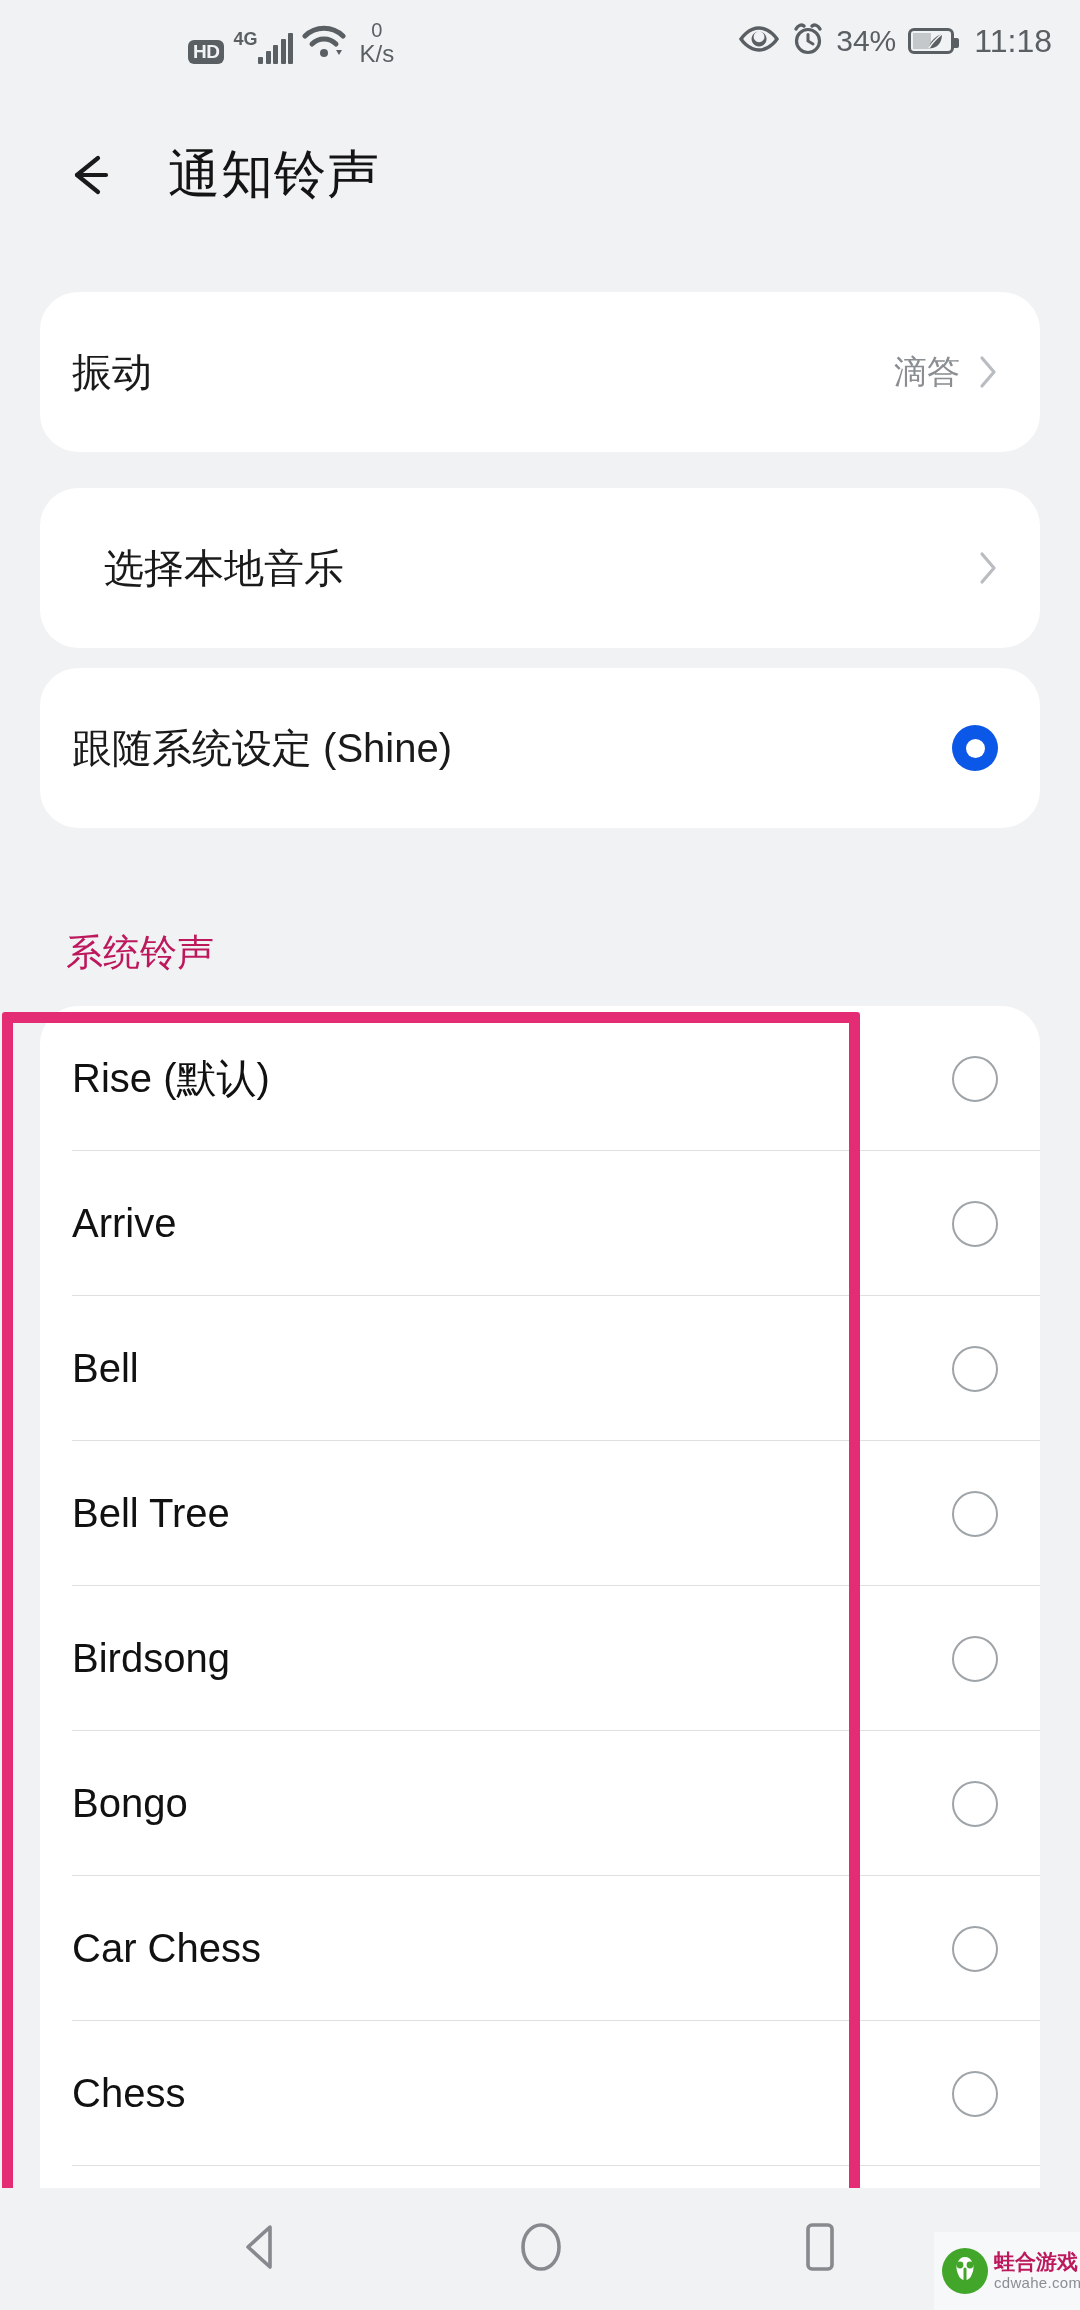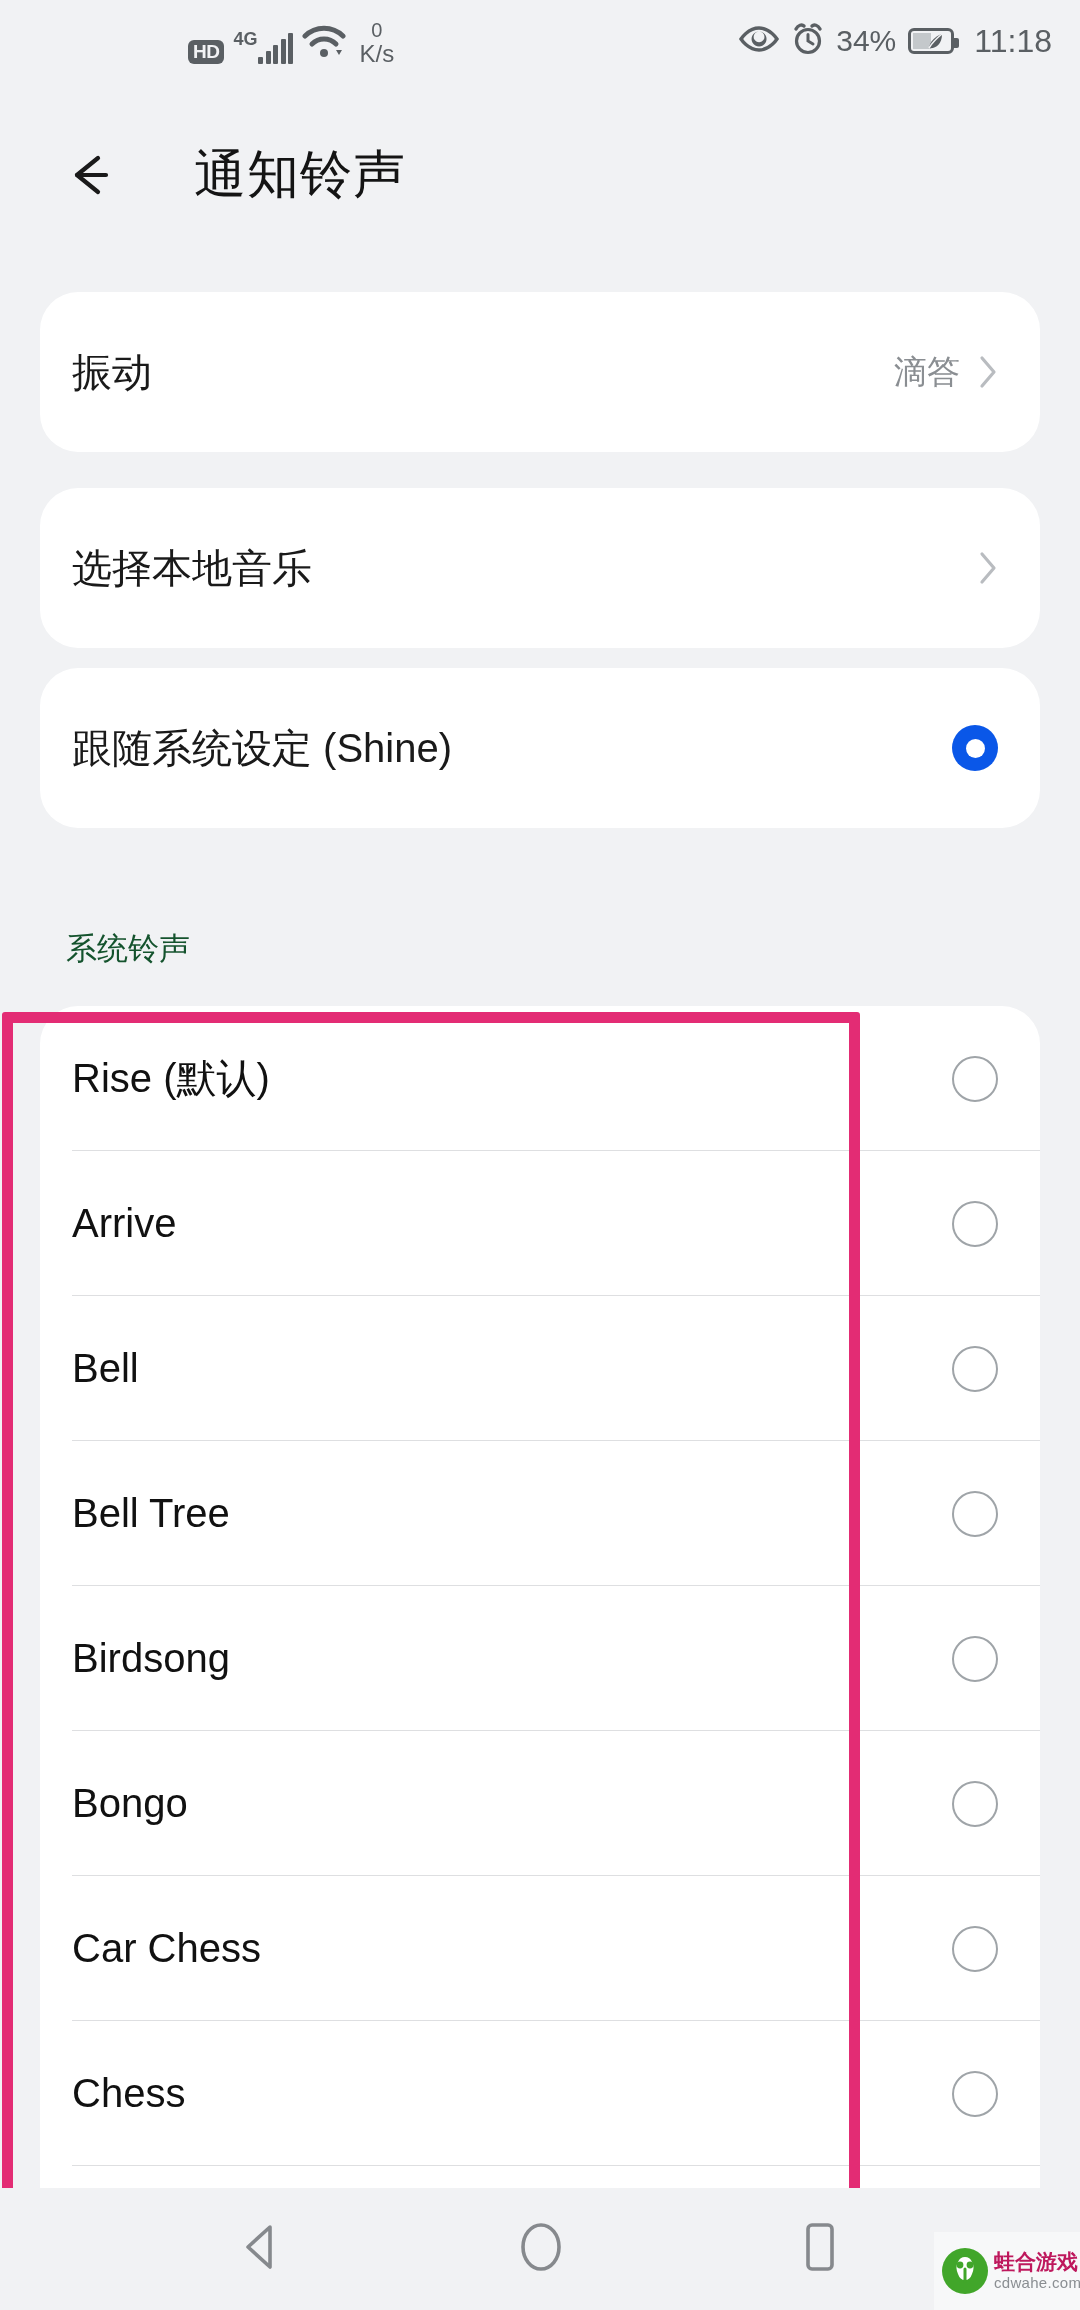--- a/index.html
+++ b/index.html
@@ -64,60 +64,60 @@
     background: #c4c8cb;
   }
 
   
   #titlebar {
     position: absolute; top: 120px; left: 0; width: 1080px; height: 110px;
     display: flex; align-items: center;
   }
   #back-arrow { margin-left: 62px; width: 58px; height: 58px; }
   #page-title {
-    margin-left: 74px; font-size: 52px; color: #141414;
+    margin-left: 48px; font-size: 52px; color: #141414;
     font-weight: 400; letter-spacing: 1px;
   }
 
   
   .card {
     position: absolute; left: 40px; width: 1000px;
     background: #ffffff; border-radius: 38px;
   }
   .row {
     display: flex; align-items: center;
     height: 100%;
     padding: 0 42px 0 32px;
   }
   .row .label { font-size: 40px; color: #1a1a1a; flex: 1; }
   .row .value { font-size: 33px; color: #8a8e92; margin-right: 18px; }
   .chev { width: 20px; height: 34px; }
   .chev path { stroke: #b9bcc0; stroke-width: 3.2; fill: none;
                stroke-linecap: round; stroke-linejoin: round; }
 
   #card-vibration { top: 292px; height: 160px; }
-  #card-localmusic { top: 488px; height: 160px; }
+  #card-localmusic { top: 488px; height: 160px; padding-left: 32px; }
   #card-system { top: 668px; height: 160px; }
 
   .radio-on {
     width: 46px; height: 46px; border-radius: 50%;
     background: #0a57e8; display: flex; align-items: center; justify-content: center;
   }
   .radio-on::after {
     content: ""; width: 19px; height: 19px; border-radius: 50%; background: #ffffff;
   }
   .radio-off {
     width: 46px; height: 46px; border-radius: 50%;
     border: 2.5px solid #9fa4a8; background: transparent;
   }
 
   
   #section-label {
     position: absolute; top: 928px; left: 66px;
-    font-size: 31px; color: #14532d;
+    font-size: 37px; color: #be185d;
   }
 
   
   #ringtone-card {
     position: absolute; left: 40px; top: 1006px;
     width: 1000px; height: 1212px;
     background: #ffffff;
     border-radius: 38px 38px 0 0;
     overflow: hidden;
   }

